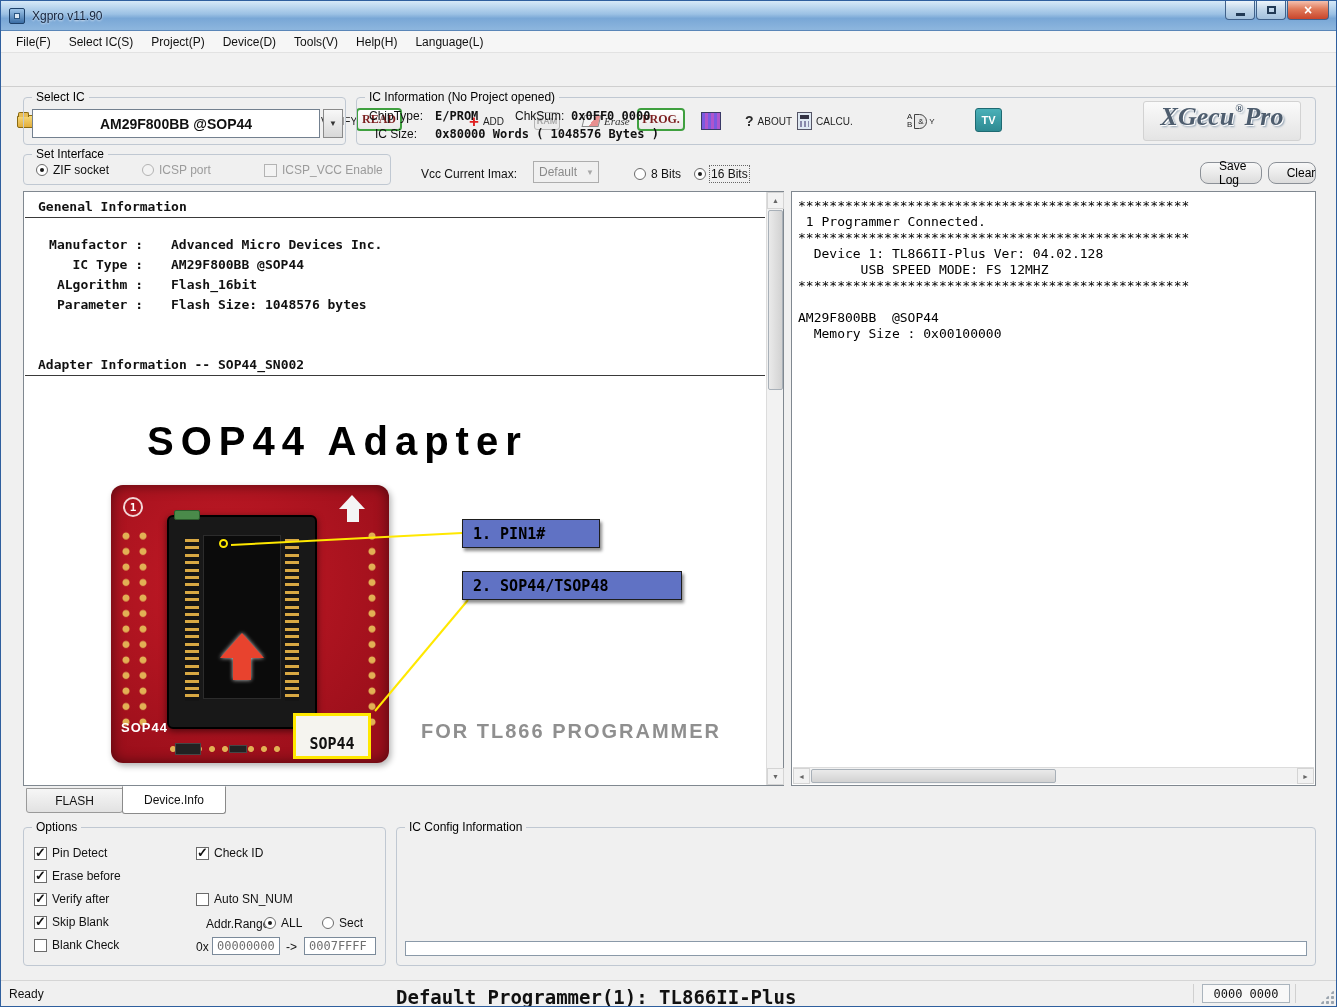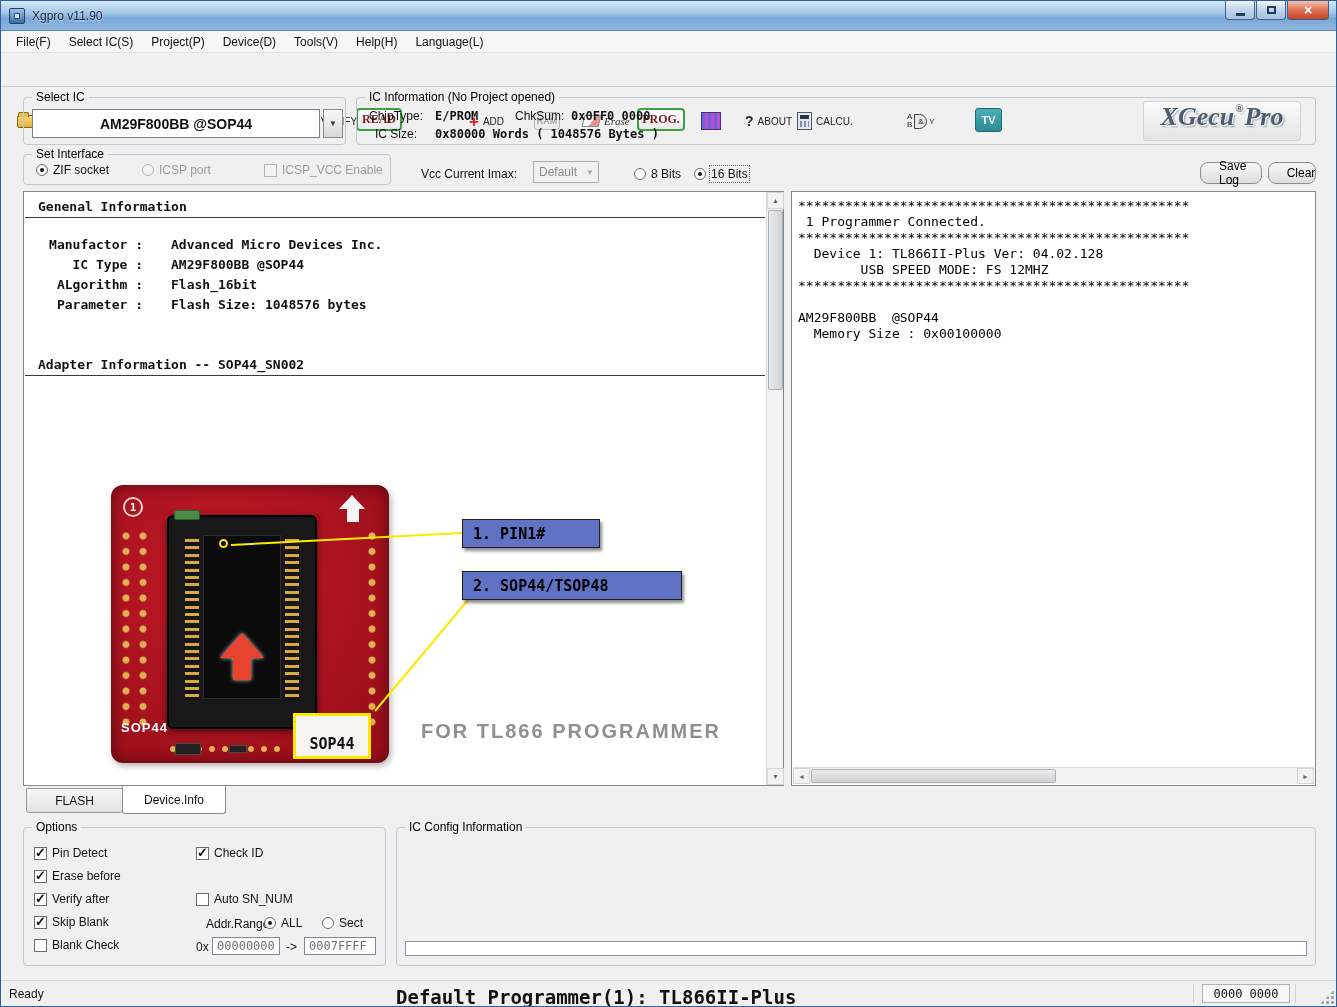--- a/index.html
+++ b/index.html
@@ -376,20 +376,21 @@
       <span class="di-label" style="top:64px">IC Type :</span>
       <span class="di-value" style="top:64px">AM29F800BB  @SOP44</span>
       <span class="di-label" style="top:84px">ALgorithm :</span>
       <span class="di-value" style="top:84px">Flash_16bit</span>
       <span class="di-label" style="top:104px">Parameter :</span>
       <span class="di-value" style="top:104px">Flash Size: 1048576 bytes</span>
 
       <span style="position:absolute;left:13px;top:164px">Adapter Information -- SOP44_SN002</span>
       <div class="hline" style="top:182px"></div>
 
+      <div class="adp-title">SOP44 Adapter</div>
 
       <div class="board">
         <div class="circ1">1</div>
         <div class="white-arrow">
           <div class="wa-head"></div>
             <div class="wa-stem"></div>
         </div>
         <div class="pins-left"></div>
         <div class="pins-right"></div>
         <div class="pins-bottom"></div>

